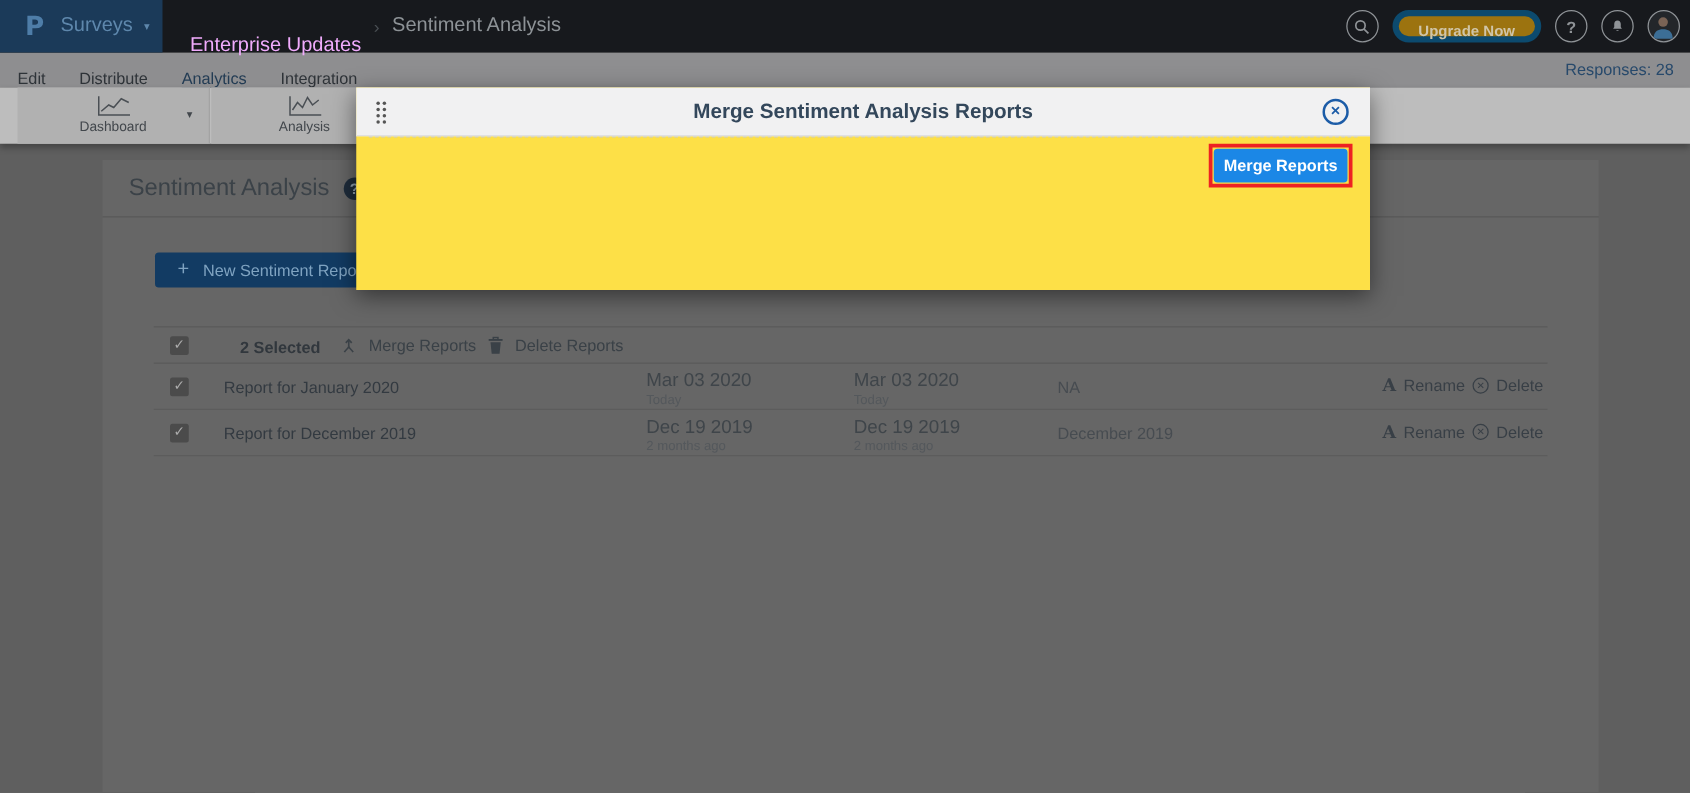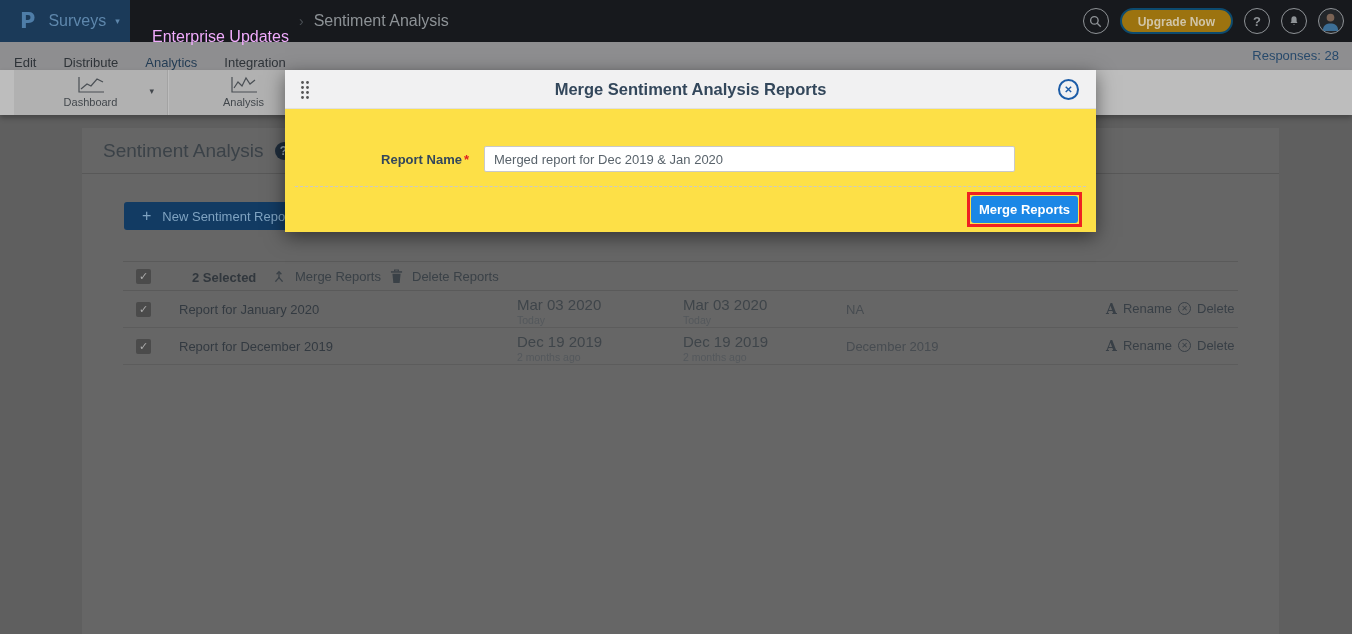--- a/index.html
+++ b/index.html
@@ -14,21 +14,21 @@
   .product-name { font-size:16px; color:#5e87ac; margin-left:13px; }
   .logo-caret { font-size:9px; color:#5e87ac; margin-left:9px; }
   .breadcrumb { position:absolute; left:152px; top:0; height:42px; display:flex; align-items:center; font-size:16px; }
   .crumb-link { color:#f0abfc; cursor:pointer;margin-top:32px; }
   .crumb-sep { color:#4a4f54; margin:0 10px; font-size:14px; }
   .crumb-current { color:#8d9296; }
   .topbar-right { position:absolute; right:8px; top:8px; height:26px; display:flex; align-items:center; gap:11px; }
   .circle-btn { width:26px; height:26px; border:1.5px solid #8f9397; border-radius:50%;
                 display:flex; align-items:center; justify-content:center; color:#8f9397;
                 font-weight:bold; font-size:13px; cursor:pointer; }
-  .upgrade-btn { height:26px; padding:0 16px; background:#9c730f; border:2px solid #0c4a6e; border-radius:13px;
+  .upgrade-btn { height:26px; padding:0 16px; background:#9c730f; border:5px solid #0c4a6e; border-radius:13px;
                  color:#d0c5a8; font-size:12px; font-weight:bold; line-height:24px; cursor:pointer; }
   .avatar { width:26px; height:26px; border-radius:50%; border:1.5px solid #8f9397; background:#23262a;
             overflow:hidden; cursor:pointer; }
 
   
   .subnav { position:absolute; left:0; top:42px; width:1352px; height:28px; background:#8e8e90;
             display:flex; align-items:flex-end; padding-left:14px; gap:27px; font-size:13px; }
   .subnav-item { color:#2e3338; font-weight:500; cursor:pointer; }
   .subnav-item.active { color:#233c54; text-decoration:underline; text-underline-offset:3px; }
   .responses { position:absolute; right:13px; top:0; line-height:28px; color:#27496b; font-size:13px; font-weight:500; }
@@ -263,25 +263,19 @@
       <circle cx="2.5" cy="12.5" r="1.4" fill="#555"></circle>
         <circle cx="7.5" cy="12.5" r="1.4" fill="#555"></circle>
       <circle cx="2.5" cy="17.5" r="1.4" fill="#555"></circle>
         <circle cx="7.5" cy="17.5" r="1.4" fill="#555"></circle>
     </svg>
     <div class="modal-title">Merge Sentiment Analysis Reports</div>
     <span class="modal-close">
       <span>✕</span>
     </span>
   </div>
-  <div class="modal-body">
-    <span class="field-label">
-      <span>Report Name</span><span class="req-mark">*</span>
-    </span>
-    <input class="field-input" type="text" value="Merged report for Dec 2019 &amp; Jan 2020" style="">
-  </div>
   <div class="modal-divider"></div>
   <div class="modal-footer">
     <div class="highlight-box">
       <button class="merge-btn">Merge Reports</button>
     </div>
   </div>
 </div>
 
 </body></html>

